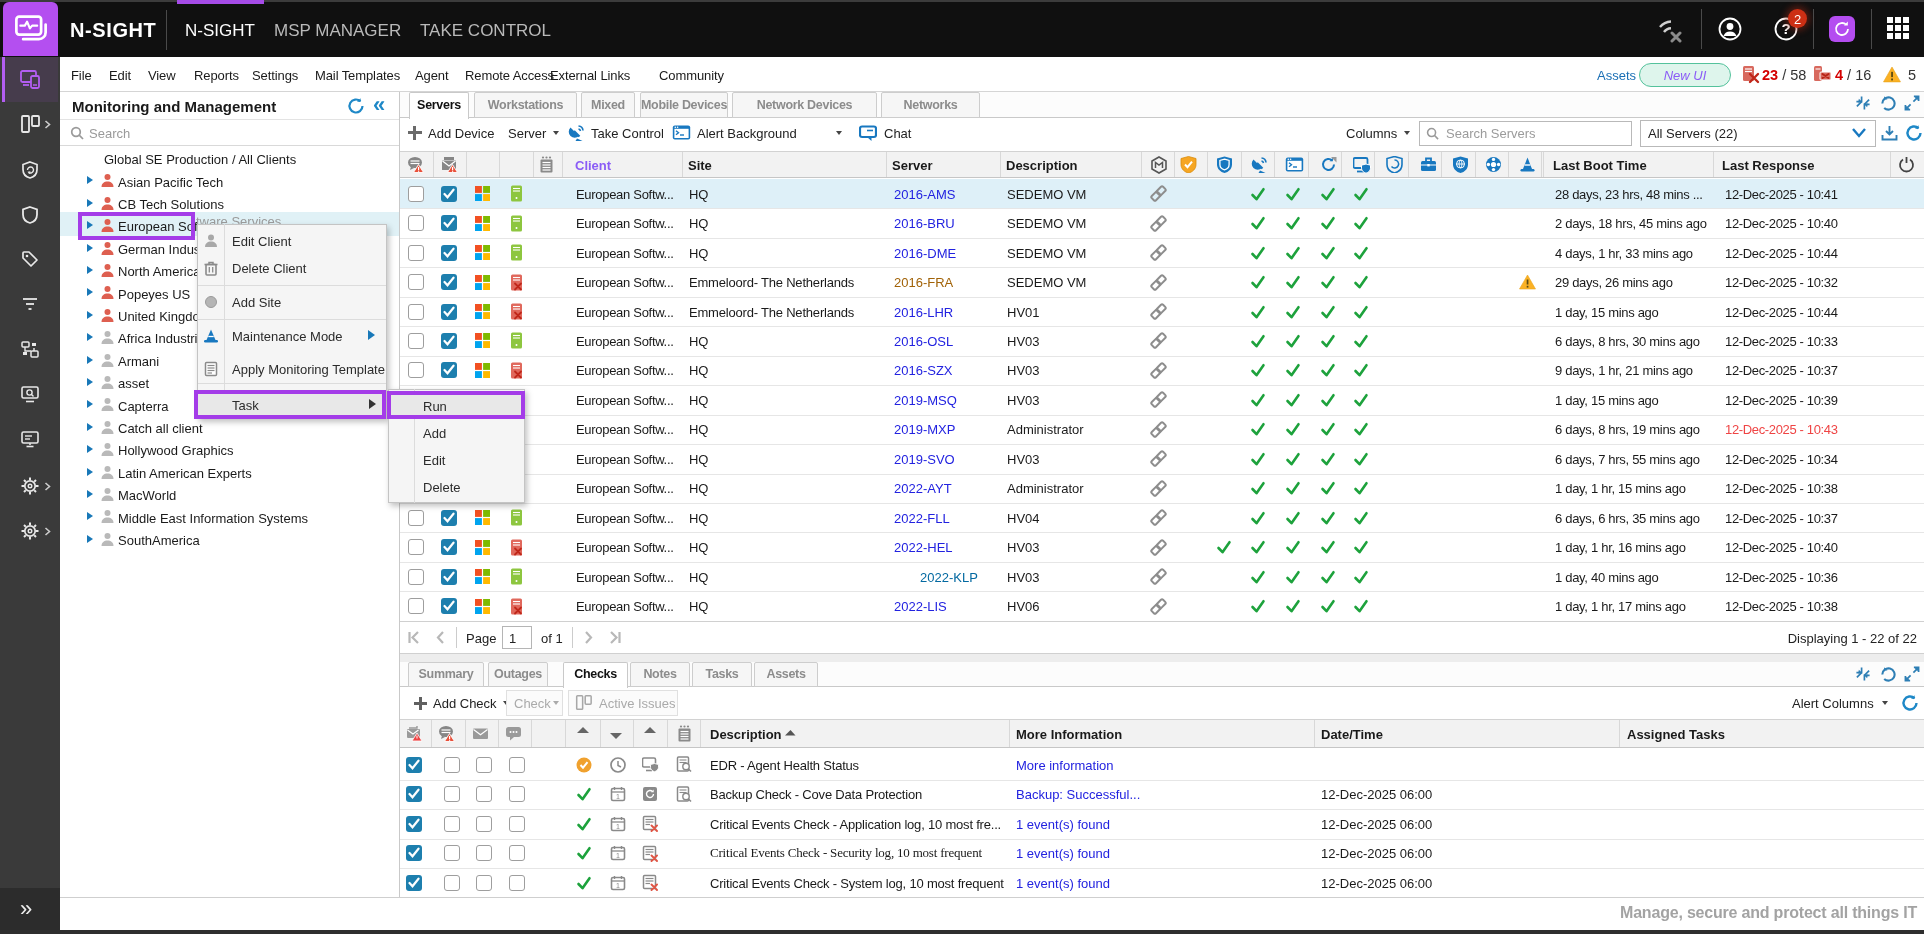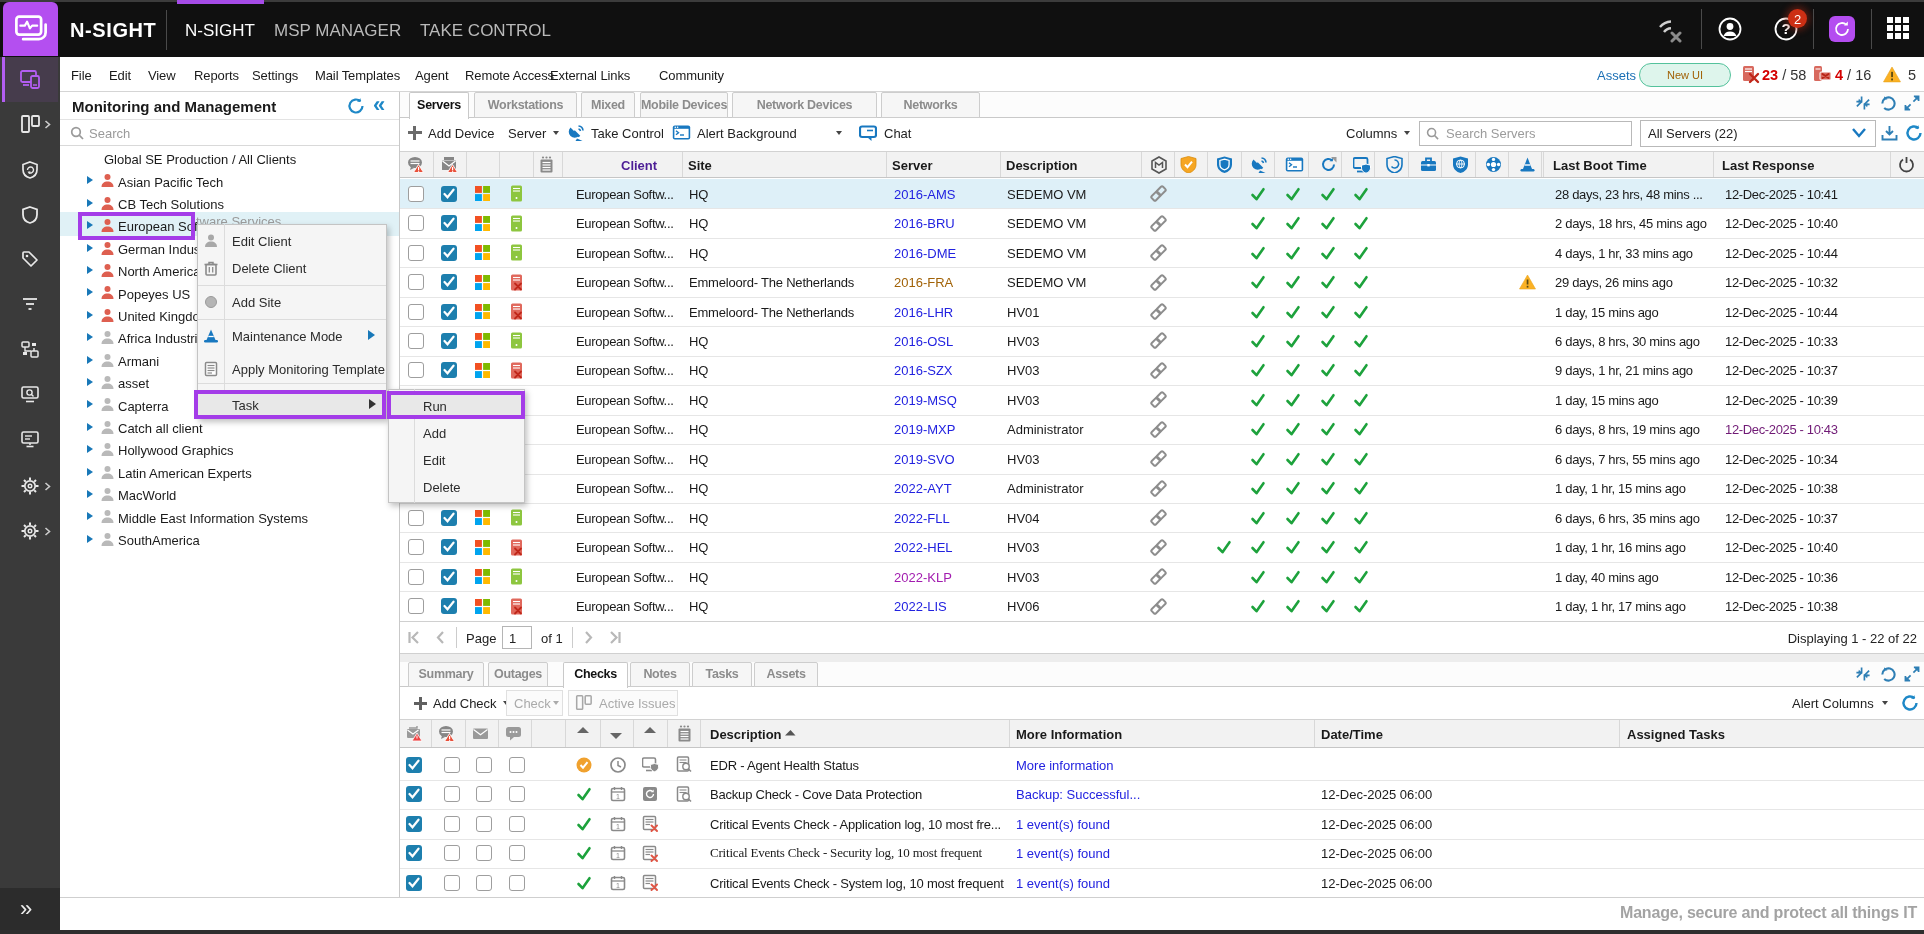--- a/index.html
+++ b/index.html
@@ -64,21 +64,21 @@
 <div class="tx" style="left:148px;top:75px;transform:translateY(-50%);color:#1a1a1a;font-size:13px;letter-spacing:-0.1px;">View</div>
 <div class="tx" style="left:194px;top:75px;transform:translateY(-50%);color:#1a1a1a;font-size:13px;letter-spacing:-0.1px;">Reports</div>
 <div class="tx" style="left:252px;top:75px;transform:translateY(-50%);color:#1a1a1a;font-size:13px;letter-spacing:-0.1px;">Settings</div>
 <div class="tx" style="left:315px;top:75px;transform:translateY(-50%);color:#1a1a1a;font-size:13px;letter-spacing:-0.1px;">Mail Templates</div>
 <div class="tx" style="left:415px;top:75px;transform:translateY(-50%);color:#1a1a1a;font-size:13px;letter-spacing:-0.1px;">Agent</div>
 <div class="tx" style="left:465px;top:75px;transform:translateY(-50%);color:#1a1a1a;font-size:13px;letter-spacing:-0.1px;">Remote Access</div>
 <div class="tx" style="left:550px;top:75px;transform:translateY(-50%);color:#1a1a1a;font-size:13px;letter-spacing:-0.1px;">External Links</div>
 <div class="tx" style="left:659px;top:75px;transform:translateY(-50%);color:#1a1a1a;font-size:13px;letter-spacing:-0.1px;">Community</div>
 <div class="tx" style="left:1597px;top:75px;transform:translateY(-50%);color:#1a6fb5;font-size:13px;">Assets</div>
 <div class="abs" style="left:1639px;top:63px;width:92px;height:24px;background:#def5ec;border:1.5px solid #54c29c;border-radius:12px;"></div>
-<div class="tx" style="left:1685px;top:75px;transform:translate(-50%,-50%);color:#a16207;font-size:11px;">New UI</div>
+<div class="tx" style="left:1685px;top:75px;transform:translate(-50%,-50%);color:#8b5cf6;font-size:13px;font-style:italic;">New UI</div>
 <svg class="abs" style="left:1742px;top:65px;" width="19" height="19" viewBox="0 0 19 19">
     <g transform="scale(1.0)">
       <rect x="1" y="1" width="11" height="15" rx="1.5" fill="#d8695e"></rect>
       <line x1="3" y1="4" x2="10" y2="4" stroke="#fff" stroke-width="1.2"></line>
       <line x1="3" y1="6.5" x2="10" y2="6.5" stroke="#fff" stroke-width="1.2"></line>
       <path d="M8 9l8 8M16 9l-8 8" stroke="#c0271a" stroke-width="2.4" stroke-linecap="round"></path>
     </g>
   </svg>
 <div class="tx" style="left:1762px;top:75px;transform:translateY(-50%);font-size:14.5px;"><b style="color:#d40000;">23</b> <span style="color:#333;">/ 58</span></div>
 <svg class="abs" style="left:1813px;top:65px;" width="19" height="19" viewBox="0 0 19 19">
@@ -512,21 +512,21 @@
       <circle cx="5" cy="1.5" r="1.1" fill="#8a8a8a"></circle>
       <circle cx="8.5" cy="1.5" r="1.1" fill="#8a8a8a"></circle>
       <circle cx="12" cy="1.5" r="1.1" fill="#8a8a8a"></circle>
       <rect x="2.5" y="3.5" width="12" height="13" rx="1" fill="#8a8a8a"></rect>
       <line x1="4.5" y1="6.5" x2="12.5" y2="6.5" stroke="#fff" stroke-width="1.2"></line>
       <line x1="4.5" y1="9" x2="12.5" y2="9" stroke="#fff" stroke-width="1.2"></line>
       <line x1="4.5" y1="11.5" x2="12.5" y2="11.5" stroke="#fff" stroke-width="1.2"></line>
       <line x1="4.5" y1="14" x2="12.5" y2="14" stroke="#fff" stroke-width="1.2"></line>
     </g>
   </svg>
-<div class="tx" style="left:575px;top:164.5px;transform:translateY(-50%);color:#4c1d95;font-size:13px;font-weight:700;margin-left:46px;">Client</div>
+<div class="tx" style="left:575px;top:164.5px;transform:translateY(-50%);color:#8b5cf6;font-size:13px;font-weight:700;">Client</div>
 <div class="tx" style="left:688px;top:164.5px;transform:translateY(-50%);color:#1a1a1a;font-size:13px;font-weight:700;">Site</div>
 <div class="tx" style="left:892px;top:164.5px;transform:translateY(-50%);color:#1a1a1a;font-size:13px;font-weight:700;">Server</div>
 <div class="tx" style="left:1006px;top:164.5px;transform:translateY(-50%);color:#1a1a1a;font-size:13px;font-weight:700;">Description</div>
 <div class="tx" style="left:1553px;top:164.5px;transform:translateY(-50%);color:#1a1a1a;font-size:13px;font-weight:700;">Last Boot Time</div>
 <div class="tx" style="left:1722px;top:164.5px;transform:translateY(-50%);color:#1a1a1a;font-size:13px;font-weight:700;">Last Response</div>
 <svg class="abs" style="left:1149.5px;top:156px;" width="18" height="18" viewBox="0 0 18 18">
     <g transform="scale(1.0)">
       <path d="M9 1l7 4v8l-7 4-7-4V5z" fill="none" stroke="#555" stroke-width="1.6"></path>
       <path d="M5.5 12V6.5L9 9l3.5-2.5V12" fill="none" stroke="#555" stroke-width="1.5"></path>
     </g>
@@ -1087,21 +1087,21 @@
     <g transform="scale(1.0)">
       <path d="M2.5 9l4 4.2 7-10" fill="none" stroke="#1da23c" stroke-width="2.6" stroke-linecap="round" stroke-linejoin="round"></path>
     </g>
   </svg>
 <svg class="abs" style="left:1353px;top:421.32500000000005px;" width="16" height="16" viewBox="0 0 16 16">
     <g transform="scale(1.0)">
       <path d="M2.5 9l4 4.2 7-10" fill="none" stroke="#1da23c" stroke-width="2.6" stroke-linecap="round" stroke-linejoin="round"></path>
     </g>
   </svg>
 <div class="tx" style="left:1555px;top:429.32500000000005px;transform:translateY(-50%);color:#1a1a1a;font-size:13px;letter-spacing:-0.3px;">6 days, 8 hrs, 19 mins ago</div>
-<div class="tx" style="left:1725px;top:429.32500000000005px;transform:translateY(-50%);color:#701a75;font-size:13px;letter-spacing:-0.35px;">12-Dec-2025 - 10:43</div>
+<div class="tx" style="left:1725px;top:429.32500000000005px;transform:translateY(-50%);color:#ef4444;font-size:13px;letter-spacing:-0.35px;">12-Dec-2025 - 10:43</div>
 <div class="abs" style="left:400px;top:473.5px;width:1524px;height:1px;background:#e6e6e6;"></div>
 <div class="abs" style="left:408px;top:450.77500000000003px;width:16px;height:16px;background:#fff;border:1.8px solid #9e9e9e;border-radius:3px;"></div>
 <div class="abs" style="left:441px;top:450.77500000000003px;width:16px;height:16px;background:#1d7fae;border-radius:3px;"></div>
 <svg class="abs" style="left:443px;top:452.77500000000003px;" width="12" height="12" viewBox="0 0 12 12">
     <path d="M1.5 6l3 3.2 6-7.5" fill="none" stroke="#fff" stroke-width="2.2" stroke-linecap="round"></path>
   </svg>
 <svg class="abs" style="left:475px;top:451.27500000000003px;" width="15" height="15" viewBox="0 0 15 15">
     <rect x="0" y="0" width="6.9" height="6.9" fill="#f25022"></rect>
     <rect x="8.1" y="0" width="6.9" height="6.9" fill="#7fba00"></rect>
     <rect x="0" y="8.1" width="6.9" height="6.9" fill="#00a4ef"></rect>
@@ -1321,21 +1321,21 @@
     <rect x="8.1" y="8.1" width="6.9" height="6.9" fill="#ffb900"></rect>
   </svg>
 <svg class="abs" style="left:510px;top:568.0749999999999px;" width="13" height="17" viewBox="0 0 13 17">
     <rect x="1" y="0.5" width="11" height="16" rx="1.5" fill="#8dc63f"></rect>
     <line x1="3" y1="3.5" x2="10" y2="3.5" stroke="#fff" stroke-width="1.1"></line>
     <line x1="3" y1="6" x2="10" y2="6" stroke="#fff" stroke-width="1.1"></line>
     <circle cx="6.5" cy="13" r="1" fill="#fff"></circle>
   </svg>
 <div class="tx" style="left:576px;top:576.5749999999999px;transform:translateY(-50%);color:#1a1a1a;font-size:13px;letter-spacing:-0.3px;">European Softw...</div>
 <div class="tx" style="left:689px;top:576.5749999999999px;transform:translateY(-50%);color:#1a1a1a;font-size:13px;letter-spacing:-0.2px;">HQ</div>
-<div class="tx" style="left:894px;top:576.5749999999999px;transform:translateY(-50%);color:#a21caf;font-size:13px;text-align:right;">2022-KLP</div>
+<div class="tx" style="left:920px;top:576.5749999999999px;transform:translateY(-50%);color:#0369a1;font-size:13px;text-align:right;">2022-KLP</div>
 <div class="tx" style="left:1007px;top:576.5749999999999px;transform:translateY(-50%);color:#1a1a1a;font-size:13px;">HV03</div>
 <svg class="abs" style="left:1150px;top:568.0749999999999px;" width="17" height="17" viewBox="0 0 17 17">
     <g transform="scale(1.0)">
       <g transform="rotate(-45 8.5 8.5)" fill="none" stroke="#8d8d8d" stroke-width="2">
         <rect x="0.5" y="5.5" width="8.5" height="6" rx="1.5"></rect>
         <rect x="8" y="5.5" width="8.5" height="6" rx="1.5"></rect>
       </g>
     </g>
   </svg>
 <svg class="abs" style="left:1250px;top:568.5749999999999px;" width="16" height="16" viewBox="0 0 16 16">

